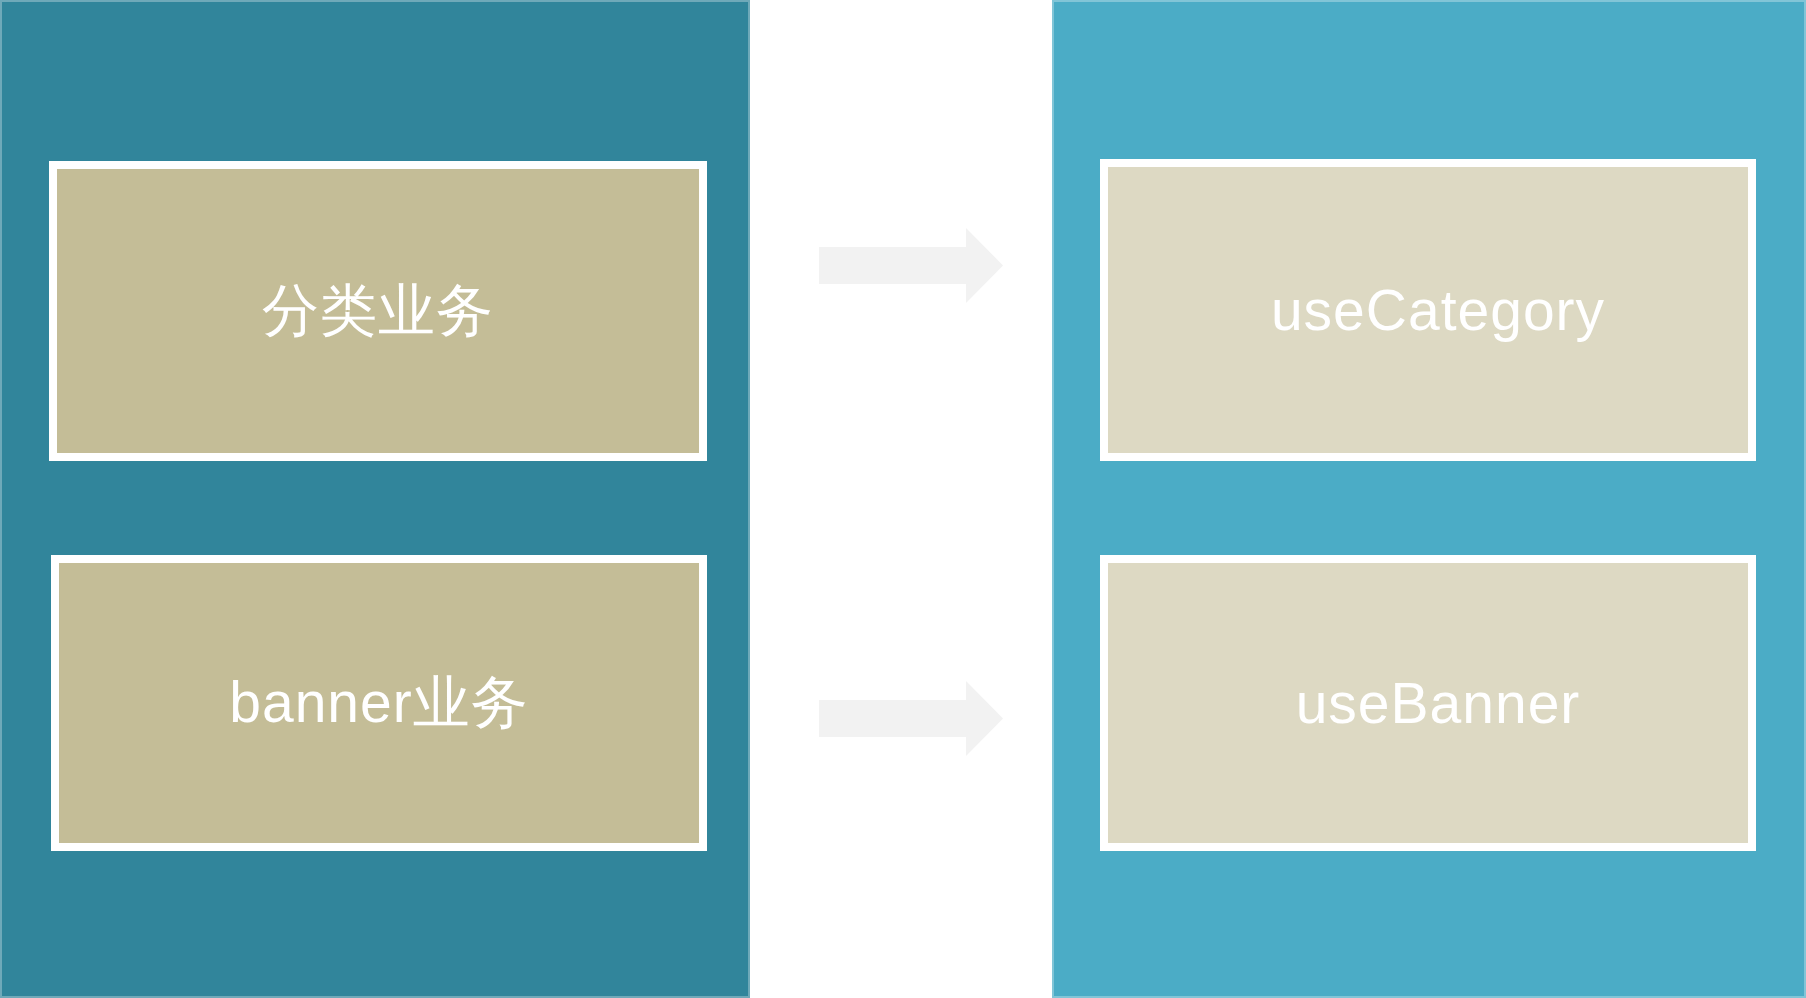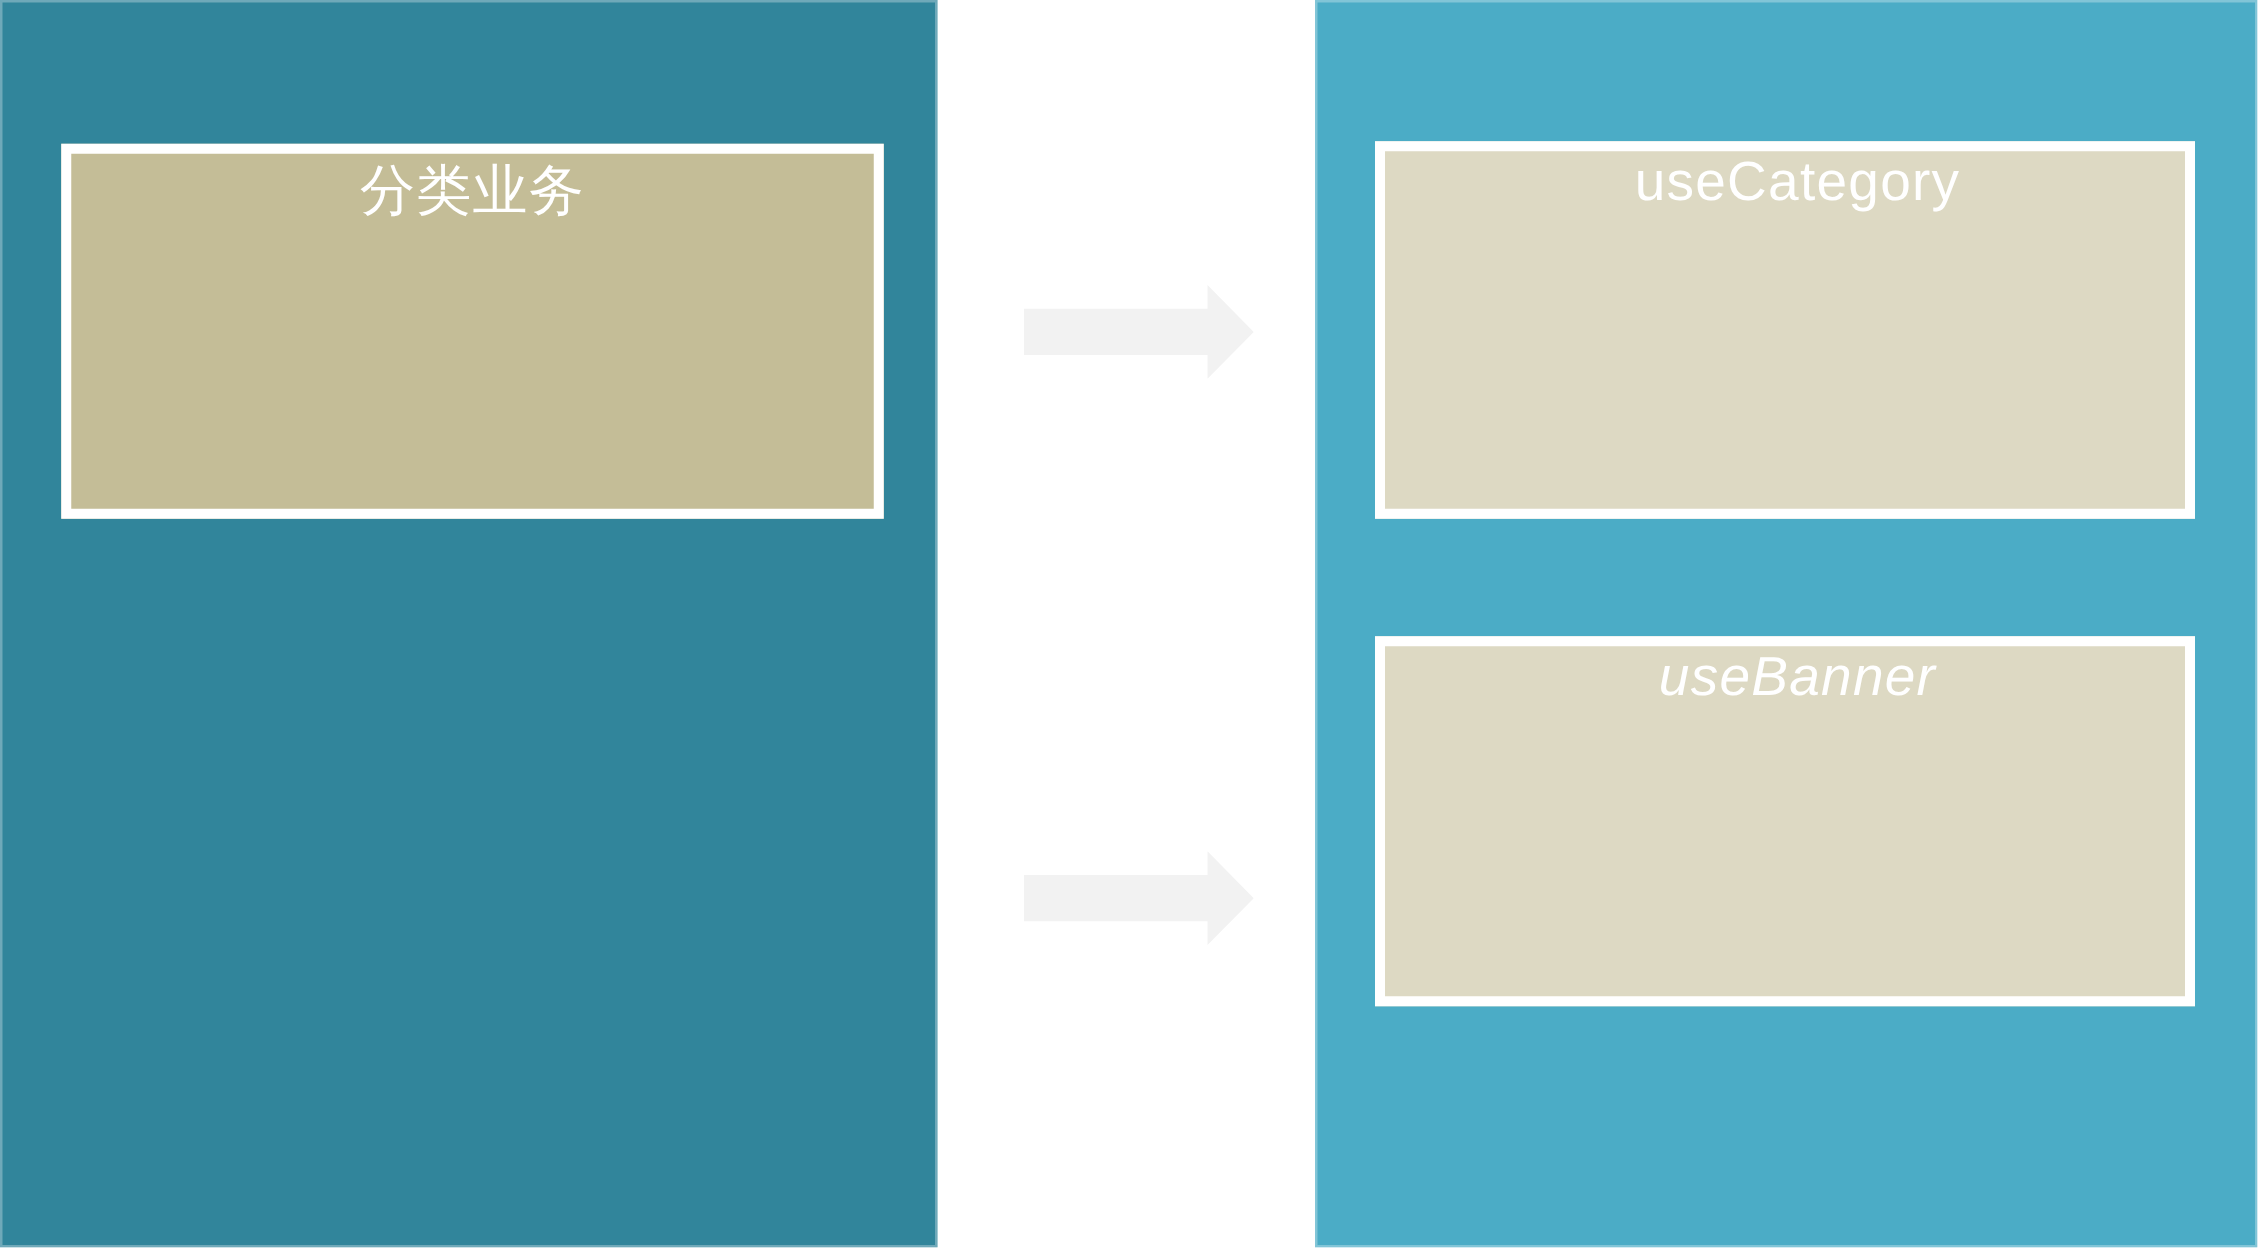--- a/index.html
+++ b/index.html
@@ -9,54 +9,58 @@
   .canvas { position: absolute; left: 0; top: 0; width: 1806px; height: 998px; background: #ffffff; }
 
   .panel { position: absolute; top: 0; height: 998px; box-shadow: inset 0 0 0 2px rgba(255,255,255,0.30); }
   .panel-left  { left: 0;     width: 750px; background: #31859B; }
   .panel-right { left: 1052px; width: 754px; background: #4BACC6; }
 
   .node {
     position: absolute;
     border: 8px solid #FFFFFF;
     display: flex;
-    align-items: flex-start;
+    align-items: center;
     justify-content: center;
     color: #FFFFFF;
-    font-size: 44px;
+    font-size: 57px;
     font-weight: 300;
     letter-spacing: 1px;
     white-space: nowrap;
+    margin-top: 46px;
   }
   .node-left  { background: #C4BD97; }
   .node-right { background: #DDD9C3; padding-left: 20px; }
 
   .node-category     { left: 49px;   top: 115px; width: 658px; height: 300px; }
   .node-banner       { left: 51px;   top: 509px; width: 656px; height: 296px; }
   .node-use-category { left: 1100px; top: 113px; width: 656px; height: 302px; }
-  .node-use-banner   { left: 1100px; top: 509px; width: 656px; height: 296px; font-style: italic; }
+  .node-use-banner   { left: 1100px; top: 509px; width: 656px; height: 296px; }
 
   .arrow { position: absolute; width: 184px; height: 75px; }
   .arrow svg { display: block; width: 100%; height: 100%; }
   .arrow polygon { fill: #F2F2F2; }
   .arrow-1 { left: 819px; top: 228px; }
   .arrow-2 { left: 819px; top: 681px; }
 </style>
 </head>
 <body>
 
 <div class="canvas">
 
   <div class="panel panel-left"></div>
   <div class="panel panel-right"></div>
 
   <div class="node node-left node-category">
     <span>分类业务</span>
   </div>
 
+  <div class="node node-left node-banner">
+    <span>banner业务</span>
+  </div>
 
   <div class="node node-right node-use-category">
     <span>useCategory</span>
   </div>
 
   <div class="node node-right node-use-banner">
     <span>useBanner</span>
   </div>
 
   <div class="arrow arrow-1">

